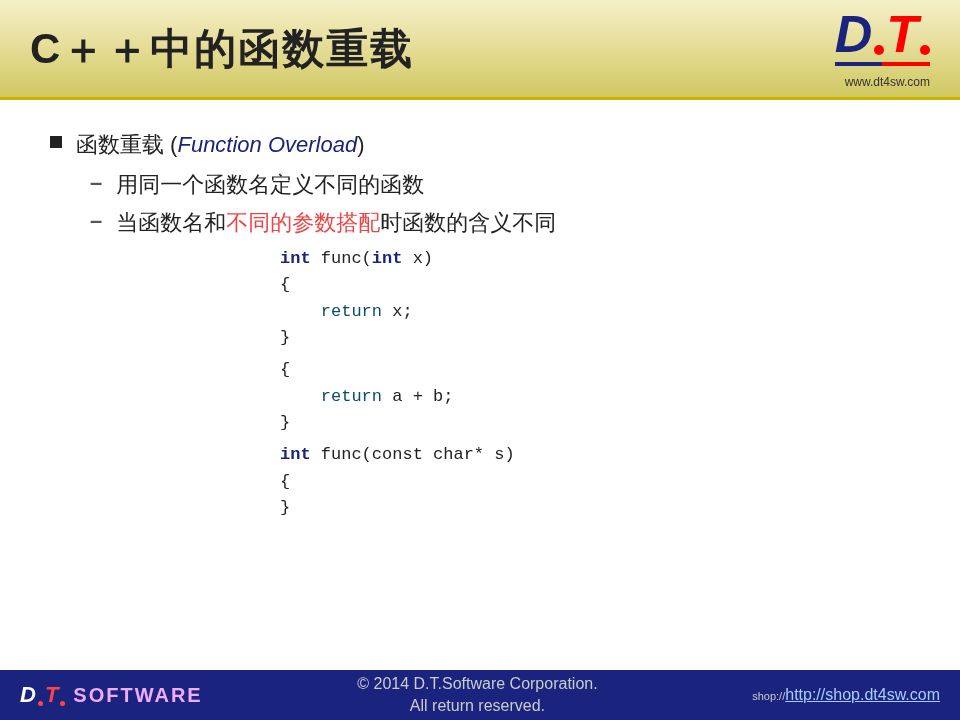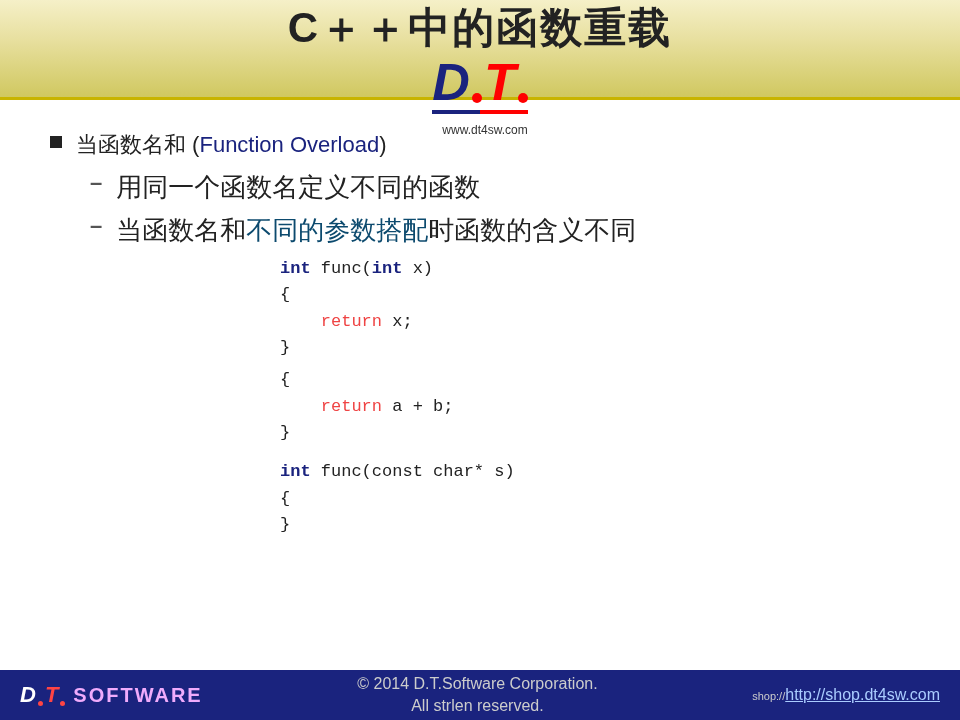--- a/index.html
+++ b/index.html
@@ -15,21 +15,20 @@
     
     .header {
       width: 100%;
       height: 100px;
       background: linear-gradient(to bottom, #f5f0c8 0%, #e8e0a0 40%, #d0c860 100%);
       display: flex;
       align-items: center;
       justify-content: space-between;
       padding: 0 30px 0 30px;
       border-bottom: 3px solid #c8b400;
-      flex-direction: column;
     }
     .header-title {
       font-size: 42px;
       font-weight: bold;
       color: #222;
       letter-spacing: 2px;
     }
     .logo-area {
       display: flex;
       flex-direction: column;
@@ -100,53 +99,53 @@
       background: #222;
       margin-top: 6px;
       margin-right: 14px;
       flex-shrink: 0;
     }
     .bullet-text {
       font-size: 22px;
       color: #222;
       font-family: Arial, sans-serif;
     }
-    .blue-text { color: #1a237e; }
+    .blue-text { color: #1a237e; font-style: italic; }
     .red-text { color: #cc0000; }
-    .magenta-text { color: #0c4a6e; }
+    .magenta-text { color: #ef4444; }
 
     
     .sub-bullet {
       display: flex;
       align-items: flex-start;
       margin-left: 40px;
       margin-bottom: 8px;
     }
     .dash {
       font-size: 22px;
       color: #555;
       margin-right: 14px;
       flex-shrink: 0;
       font-weight: bold;
     }
     .sub-text {
-      font-size: 26px;
+      font-size: 22px;
       color: #222;
     }
 
     
     .code-block {
       margin-left: 230px;
       font-family: 'Courier New', Courier, monospace;
       font-size: 17px;
       line-height: 1.55;
       color: #222;
     }
     .code-keyword { color: #1a237e; font-weight: bold; }
-    .code-return { color: #ef4444; }
+    .code-return { color: #0c4a6e; }
 
     
     .footer {
       position: absolute;
       bottom: 0;
       left: 0;
       width: 100%;
       height: 50px;
       background: #1a237e;
       display: flex;
@@ -226,21 +225,21 @@
     <div class="logo-bar"></div>
     <div class="logo-url">www.dt4sw.com</div>
   </div>
 </div>
 
 <div class="main">
 
   <div class="bullet-item" style="margin-top:10px;">
     <div class="bullet-square"></div>
     <div class="bullet-text">
-      <span>当函数名和 (</span><span class="blue-text">Function Overload</span><span>)</span>
+      <span>函数重载 (</span><span class="blue-text">Function Overload</span><span>)</span>
     </div>
   </div>
 
   <div class="sub-bullet" style="margin-top:8px;">
     <span class="dash">–</span>
     <span class="sub-text red-text">用同一个函数名定义不同的函数</span>
   </div>
 
   <div class="sub-bullet" style="margin-top:8px;">
     <span class="dash">–</span>
@@ -255,36 +254,36 @@
     <div>&nbsp;&nbsp;&nbsp;&nbsp;<span class="code-return">return</span> x;</div>
     <div>}</div>
   </div>
 
   <div class="code-block" style="margin-top:6px;">
     <div>{</div>
     <div>&nbsp;&nbsp;&nbsp;&nbsp;<span class="code-return">return</span> a + b;</div>
     <div>}</div>
   </div>
 
-  <div class="code-block" style="margin-top:13px;">
+  <div class="code-block" style="margin-top:6px;">
     <div><span class="code-keyword">int</span> func(const char* s)</div>
     <div>{</div>
     <div>}</div>
   </div>
 
 </div>
 
 <div class="footer">
   <div class="footer-logo">
     <span class="footer-d">D</span>
     <span class="footer-dot-r"></span>
     <span class="footer-t">T</span>
     <span class="footer-dot2"></span>
     <span class="footer-software">SOFTWARE</span>
   </div>
   <div class="footer-center">
     <div>© 2014 D.T.Software Corporation.</div>
-    <div>All strlen reserved.</div>
+    <div>All return reserved.</div>
   </div>
   <div class="footer-right">
     <span>shop://</span><a class="footer-link">http://shop.dt4sw.com</a>
   </div>
 </div>
 
 </body></html>

